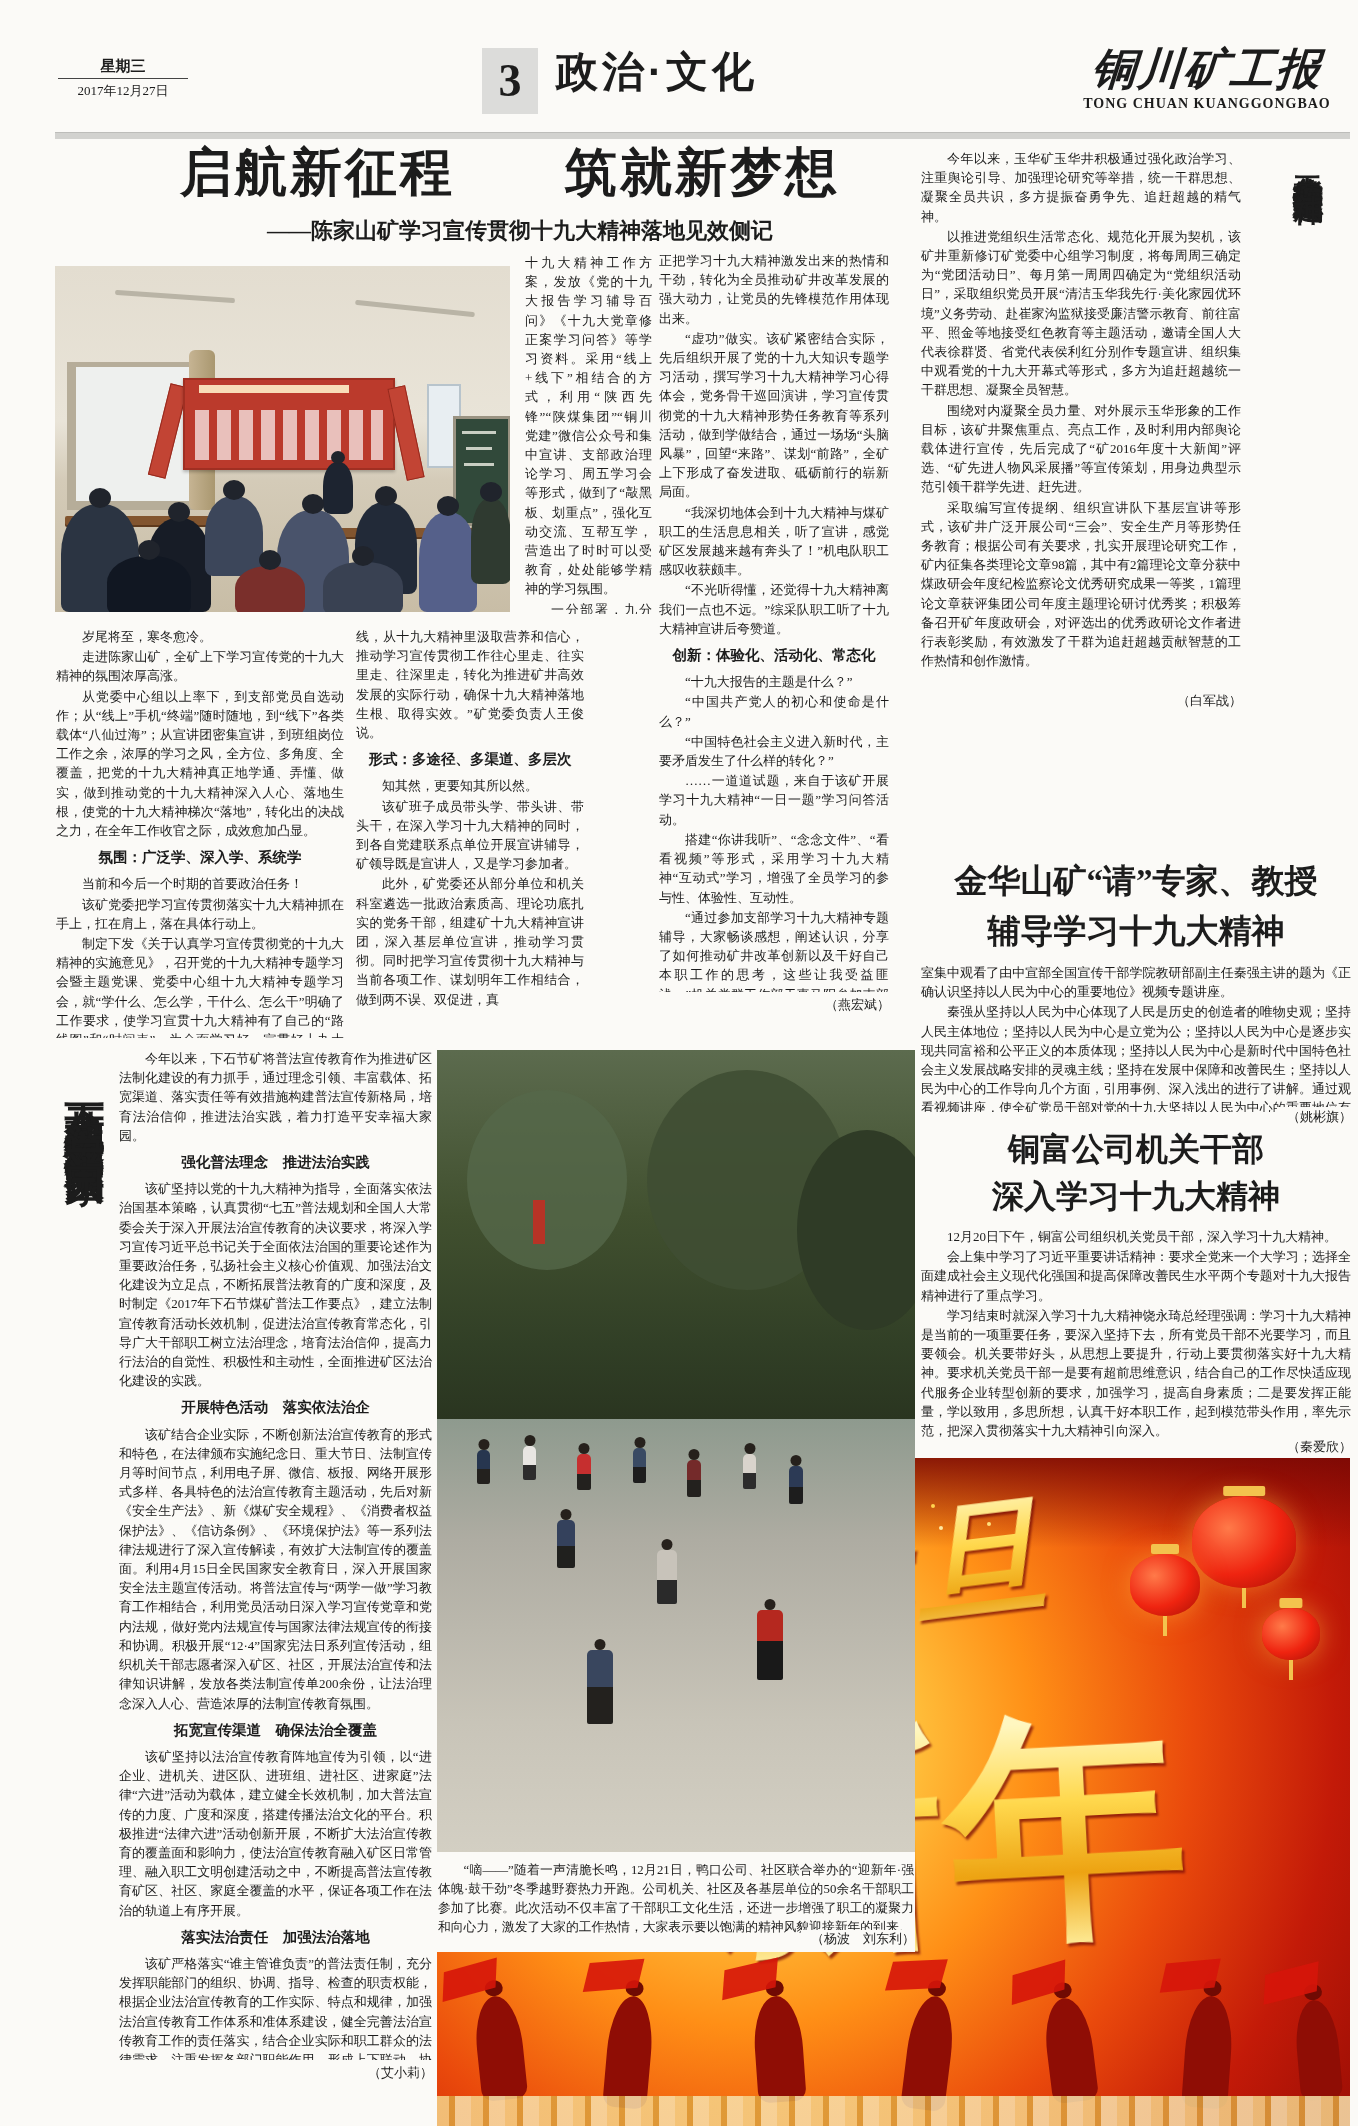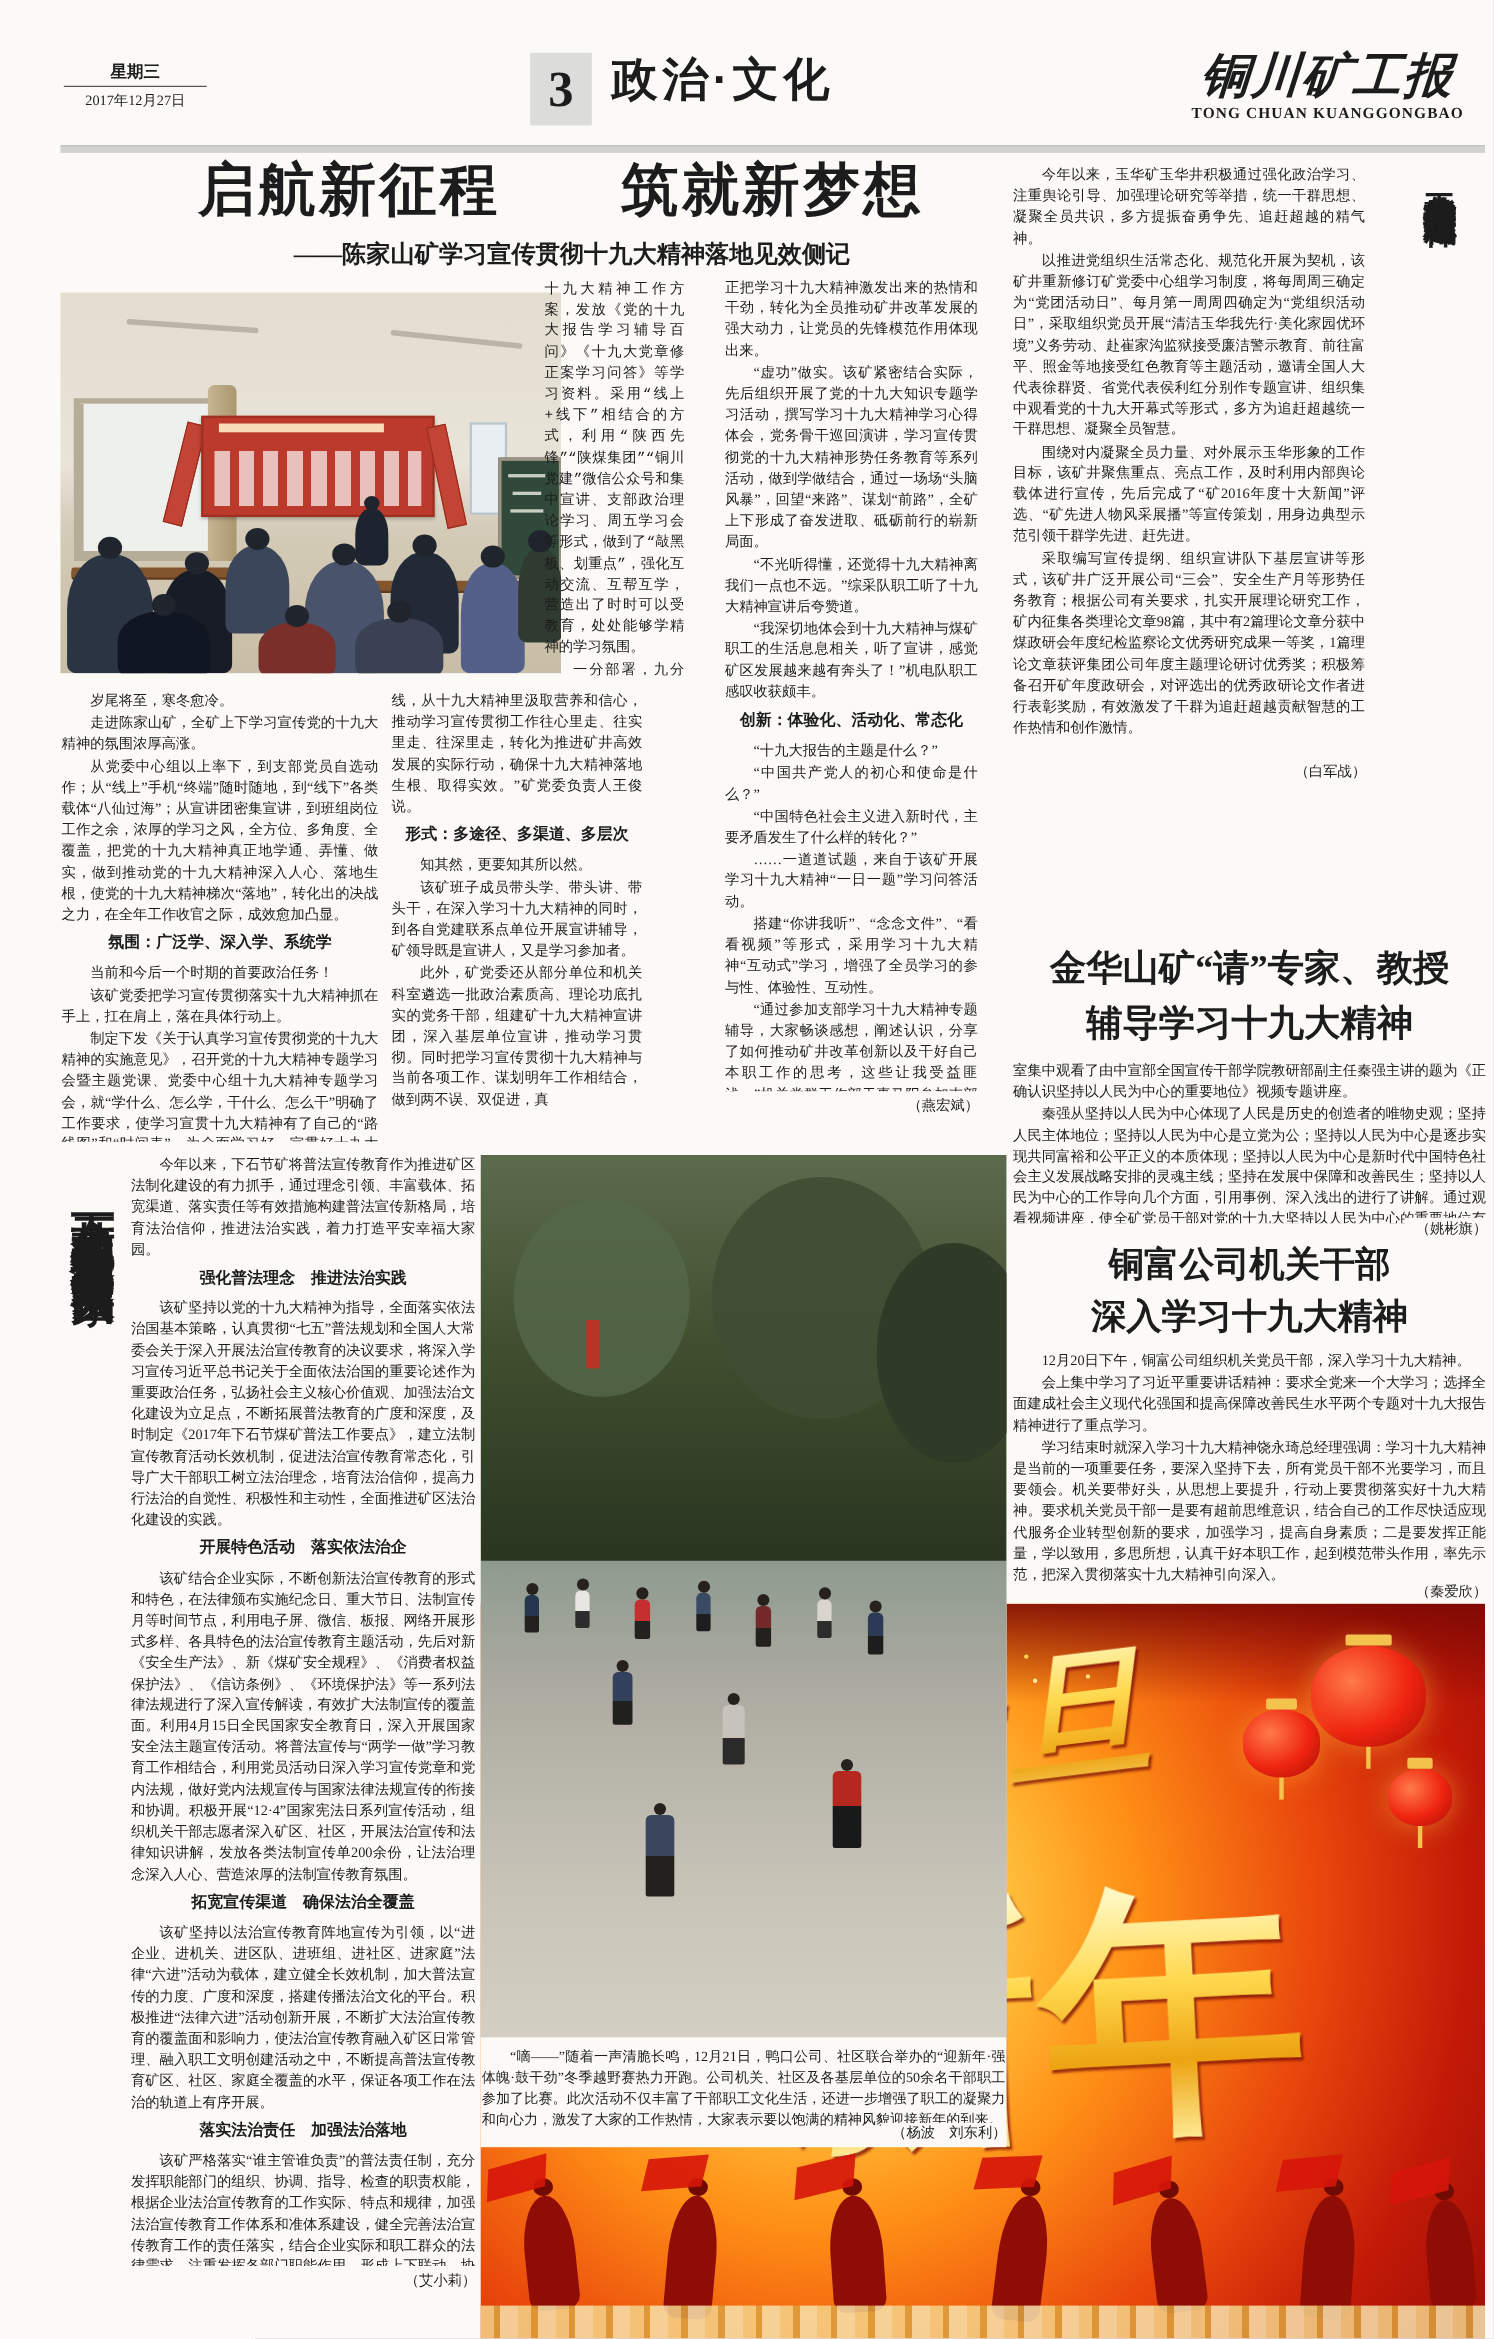--- a/index.html
+++ b/index.html
@@ -43,21 +43,21 @@
                      repeating-linear-gradient(180deg,rgba(255,255,255,.0) 0 6px,transparent 6px 14px);opacity:.8;}
   .banner-title{position:absolute;left:14px;top:5px;width:150px;height:8px;background:rgba(255,240,200,.9);}
   .couplet{position:absolute;width:16px;height:92px;background:#c24434;border:1px solid #96291d;}
   .blackboard{position:absolute;left:388px;top:148px;width:60px;height:108px;background:#31493a;border:3px solid #9a9documents;border:3px solid #9a9382;}
   .chalk{position:absolute;background:rgba(240,240,230,.8);height:3px;}
   .poster-blue{position:absolute;left:346px;top:120px;width:30px;height:80px;background:#e8eef2;border:2px solid #b8c4cc;}
   .person{position:absolute;border-radius:46% 46% 8px 8px;}
   .head{position:absolute;left:50%;transform:translateX(-50%);top:-16px;width:22px;height:20px;border-radius:50%;background:#20242c;}
   .chairbar{position:absolute;height:9px;background:#82552f;border-radius:2px;box-shadow:0 2px 0 #5f3a1c;}
   
-  .colA{left:494px;top:252px;width:129px;height:362px;font-family:Liberation Mono, monospace;}
+  .colA{left:524px;top:252px;width:129px;height:362px;}
   .colB{left:658px;top:250px;width:232px;height:764px;}
   .col1{left:55px;top:626px;width:290px;height:412px;}
   .col2{left:355px;top:626px;width:230px;height:420px;}
   
   .yuhua-body{left:920px;top:148px;width:322px;height:562px;}
   .vtitle{writing-mode:vertical-rl;text-orientation:upright;font-weight:900;}
   .yuhua-vtitle{left:1252px;top:152px;width:76px;height:584px;font-size:30px;letter-spacing:1px;text-align:justify;}
   .jh-intro{left:920px;top:730px;width:432px;height:122px;font-size:13.5px;line-height:23px;}
   .jh-headline{left:920px;top:856px;width:432px;text-align:center;font-weight:900;font-size:33px;line-height:50px;}
   .jh-body{left:920px;top:962px;width:432px;height:164px;font-size:13px;line-height:19.2px;}
@@ -178,22 +178,22 @@
   </div>
 
   <div class="abs col colA">
       <p class="para noind">十九大精神工作方案，发放《党的十九大报告学习辅导百问》《十九大党章修正案学习问答》等学习资料。采用“线上+线下”相结合的方式，利用“陕西先锋”“陕煤集团”“铜川党建”微信公众号和集中宣讲、支部政治理论学习、周五学习会等形式，做到了“敲黑板、划重点”，强化互动交流、互帮互学，营造出了时时可以受教育，处处能够学精神的学习氛围。</p>
       <p class="para">一分部署，九分落实。</p>
     </div>
   <div class="abs col colB">
     <div class="col" style="height:742px;overflow:hidden;">
         <p class="para noind">正把学习十九大精神激发出来的热情和干劲，转化为全员推动矿井改革发展的强大动力，让党员的先锋模范作用体现出来。</p>
         <p class="para">“虚功”做实。该矿紧密结合实际，先后组织开展了党的十九大知识专题学习活动，撰写学习十九大精神学习心得体会，党务骨干巡回演讲，学习宣传贯彻党的十九大精神形势任务教育等系列活动，做到学做结合，通过一场场“头脑风暴”，回望“来路”、谋划“前路”，全矿上下形成了奋发进取、砥砺前行的崭新局面。</p>
+        <p class="para">“我深切地体会到十九大精神与煤矿职工的生活息息相关，听了宣讲，感觉矿区发展越来越有奔头了！”机电队职工感叹收获颇丰。</p>
         <p class="para">“不光听得懂，还觉得十九大精神离我们一点也不远。”综采队职工听了十九大精神宣讲后夸赞道。</p>
-        <p class="para">“我深切地体会到十九大精神与煤矿职工的生活息息相关，听了宣讲，感觉矿区发展越来越有奔头了！”机电队职工感叹收获颇丰。</p>
         <div class="col-h">创新：体验化、活动化、常态化</div>
         <p class="para">“十九大报告的主题是什么？”</p>
         <p class="para">“中国共产党人的初心和使命是什么？”</p>
         <p class="para">“中国特色社会主义进入新时代，主要矛盾发生了什么样的转化？”</p>
         <p class="para">……一道道试题，来自于该矿开展学习十九大精神“一日一题”学习问答活动。</p>
         <p class="para">搭建“你讲我听”、“念念文件”、“看看视频”等形式，采用学习十九大精神“互动式”学习，增强了全员学习的参与性、体验性、互动性。</p>
         <p class="para">“通过参加支部学习十九大精神专题辅导，大家畅谈感想，阐述认识，分享了如何推动矿井改革创新以及干好自己本职工作的思考，这些让我受益匪浅。”机关党群工作部干事马阳参加支部政研会后说。</p>
       </div>
     <div class="byline">（燕宏斌）</div>
   </div>

